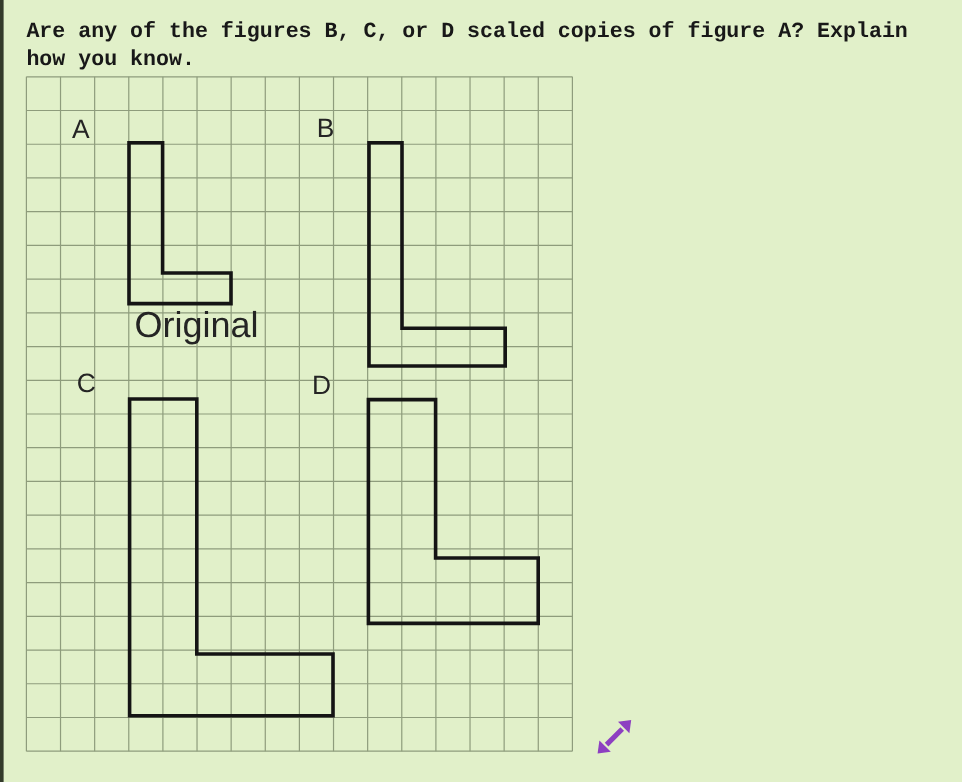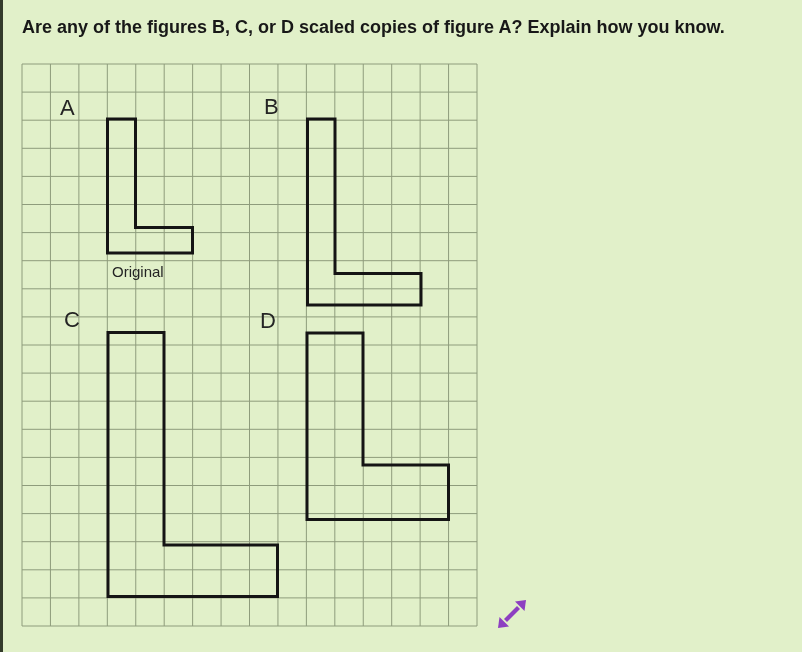--- a/index.html
+++ b/index.html
@@ -11,30 +11,31 @@
     background:var(--page-bg,#e1f0c9);
   }
   .left-stripe{
     position:absolute;left:0;top:0;width:3px;height:652px;
     background:var(--stripe,#333b2b);
   }
   .question{
     position:absolute;left:22px;top:16px;width:760px;
     font-size:18px;font-weight:600;line-height:1.25;
     color:var(--text,#181818);
+    font-family:Liberation Mono, monospace;
   }
   #board{position:absolute;left:0;top:0;width:802px;height:652px;display:block;}
   .fig-label{
     position:absolute;
     font-size:22px;line-height:22px;
     color:var(--label,#242424);
   }
   .original-label{
     position:absolute;
-    font-size:15px;line-height:22px;
+    font-size:30px;line-height:22px;
     color:var(--label,#242424);
   }
   .resize{position:absolute;left:494px;top:596px;width:36px;height:36px;cursor:nwse-resize;}
 </style>
 </head>
 <body>
 
 <div class="screen" style="--page-bg: #e1f0c9; --stripe: #333b2b; --text: #181818; --label: #242424;">
   <div class="left-stripe"></div>
 

